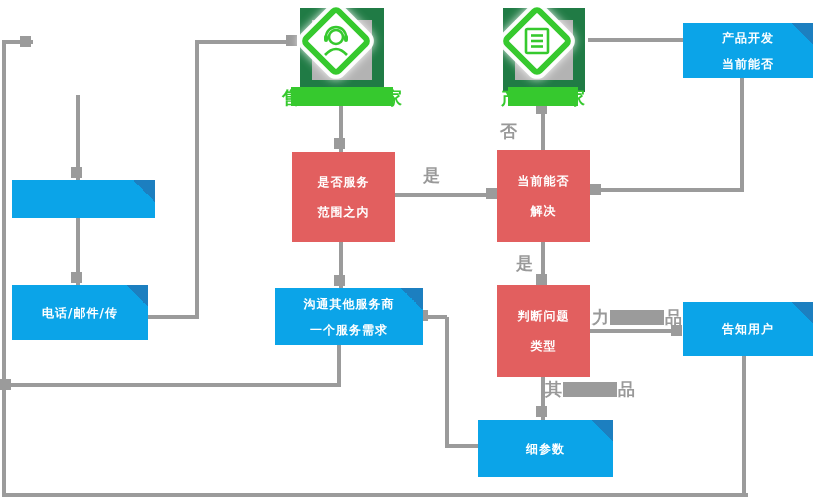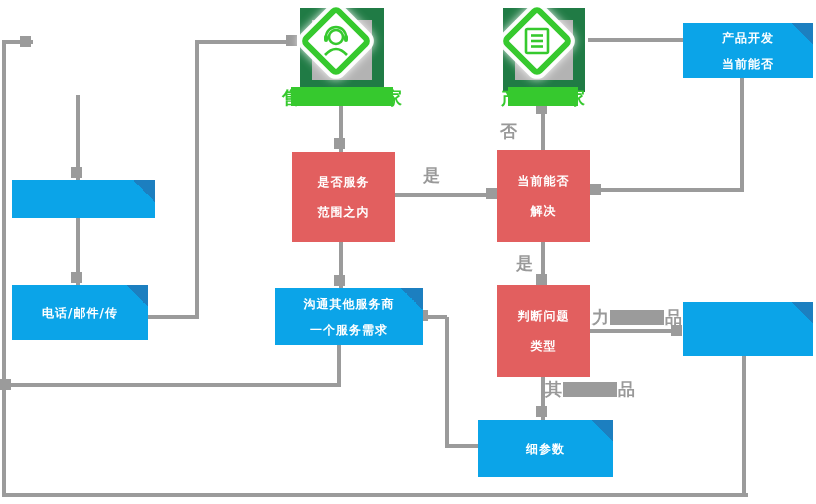--- a/index.html
+++ b/index.html
@@ -139,20 +139,21 @@
   </div>
 
   <div class="node blue" style="left:275px;top:288px;width:148px;height:57px;">
     <div class="fold"></div>
     <span class="ln">沟通其他服务商</span>
     <span class="ln">一个服务需求</span>
   </div>
 
   <div class="node blue" style="left:683px;top:302px;width:130px;height:54px;">
     <div class="fold"></div>
+    <span class="ln">告知用户</span>
   </div>
 
   <div class="node blue" style="left:478px;top:420px;width:135px;height:57px;">
     <div class="fold"></div>
     <span class="ln">细参数</span>
   </div>
 
   <div class="node red" style="left:497px;top:150px;width:93px;height:92px;">
     <span class="ln">当前能否</span>
     <span class="ln">解决</span>

